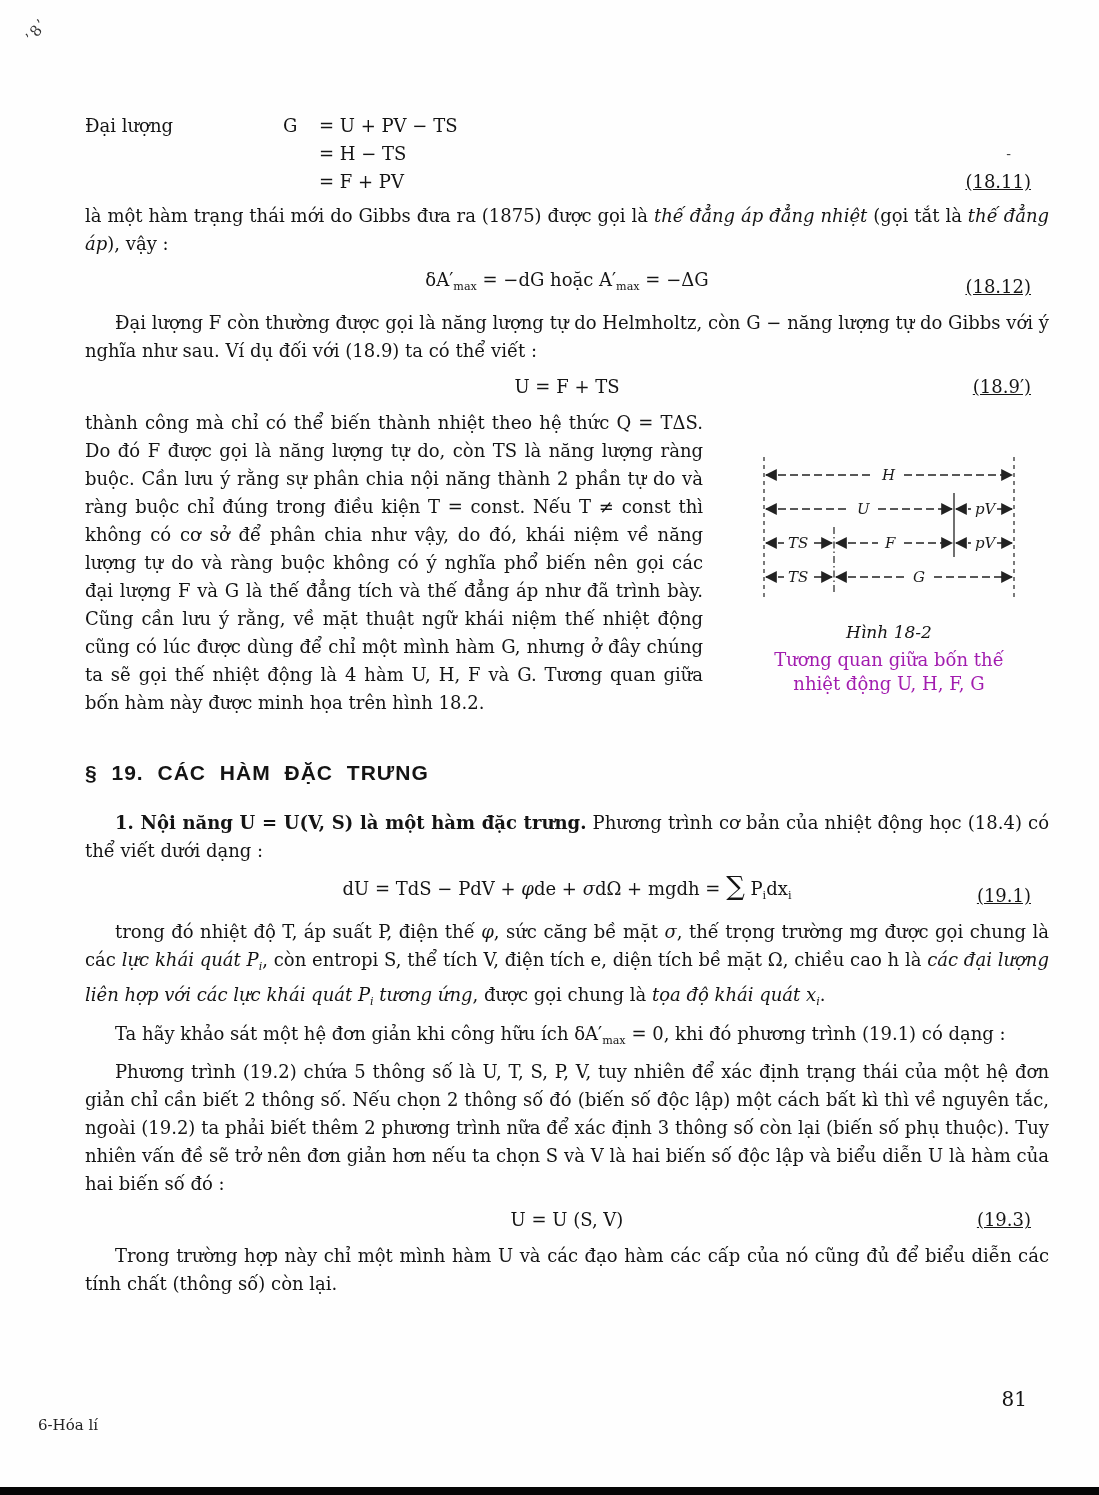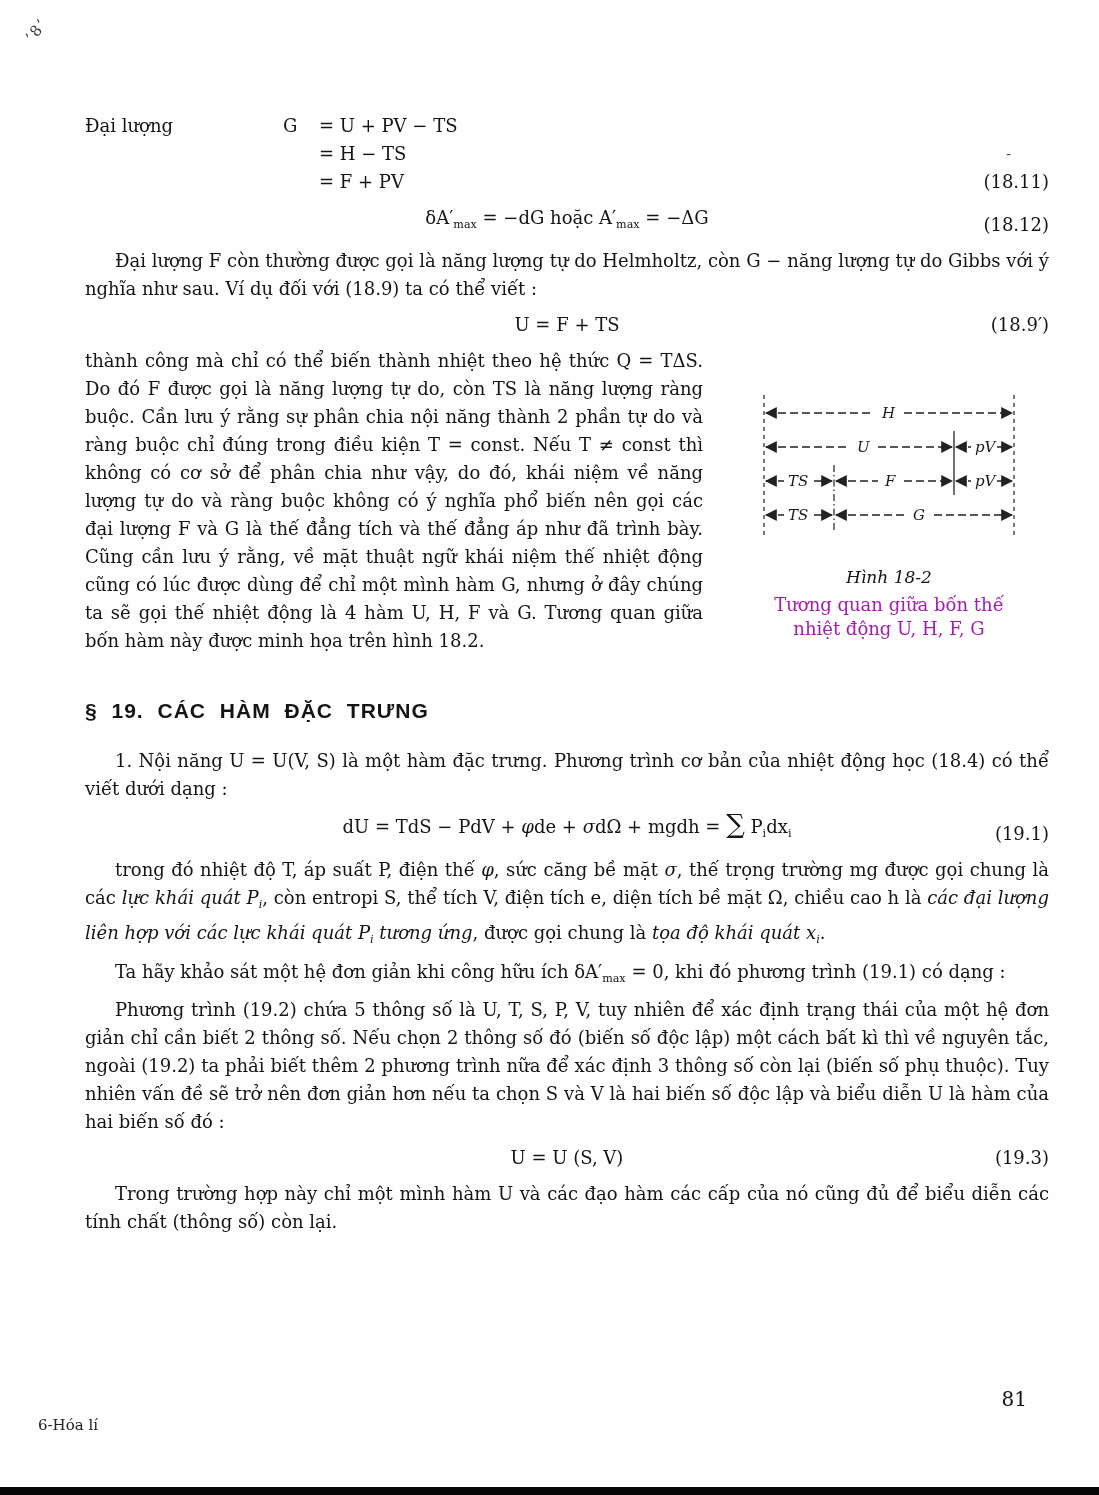--- a/index.html
+++ b/index.html
@@ -5,43 +5,43 @@
   html,body{margin:0;padding:0;background:#e8e8e8;}
   .sheet{
     position:relative; width:1099px; height:1495px; margin:0 auto;
     background:#fefefe; overflow:hidden; color:#141414;
     font-family:"DejaVu Serif", serif; font-size:18px; line-height:28px;
   }
   .content{position:absolute; left:85px; right:50px; top:110px;}
   .para{margin:4px 0; text-align:justify; text-indent:30px;}
   .noindent{text-indent:0;}
   .i{font-style:italic;}
-  .b{font-weight:normal;}
+  .b{font-weight:bold;}
   .sub{font-size:62%; vertical-align:-0.35em; letter-spacing:0;}
   .big{font-size:145%; line-height:1;}
   
   .eqblock{position:relative; margin:8px 0;}
   .eqcenter{text-align:center;}
-  .eqtag{position:absolute; right:0; bottom:0;}
+  .eqtag{position:absolute; right:18px; bottom:0;text-decoration:underline;}
   
   .eq1811{position:relative; min-height:84px; margin:2px 0 6px 0;}
   .eq1811 .lbl{position:absolute; left:0; top:0;}
   .eq1811 .grid{margin-left:198px; display:grid; grid-template-columns:36px auto;}
   
   .cols{display:flex; gap:26px; margin-top:2px;}
   .colL{width:618px; text-align:justify;}
   .figbox{flex:1; display:flex; flex-direction:column; align-items:center;}
   .figsvg{margin-top:42px;}
   .figsvg line{stroke:#222; stroke-width:1.6; fill:none;}
   .figsvg .hln{stroke-dasharray:8 4;}
   .figsvg .vdash{stroke-dasharray:4 4; stroke-width:1.2;}
   .figsvg .vsolid{stroke-width:1.3;}
   .figsvg .vdd{stroke-dasharray:7 3 1.5 3; stroke-width:1.2;}
   .figsvg text{font-family:"DejaVu Serif",serif; font-style:italic; font-size:15px; fill:#1a1a1a;}
-  .figcap{margin-top:26px; text-align:center; line-height:24px;}
+  .figcap{margin-top:19px; text-align:center; line-height:24px;}
   .figcap .cap-title{font-style:italic; font-size:17px; margin-bottom:4px;}
   .figcap .cap-line{font-size:18px; color:#a21caf;}
   
   .secheading{
     font-family:"Liberation Sans", sans-serif; font-weight:bold;
     font-size:21px; letter-spacing:1px; word-spacing:7px; margin:42px 0 22px 0;
   }
   
   .pagenum{position:absolute; right:72px; bottom:82px; font-size:20px;}
   .footnote{position:absolute; left:38px; bottom:56px; font-size:15px; color:#222;}
@@ -68,20 +68,21 @@
         <span>G</span>
         <span>=  U + PV − TS</span>
         <span></span>
         <span>=  H − TS</span>
         <span></span>
         <span>=  F + PV</span>
       </div>
       <span class="eqtag">(18.11)</span>
     </div>
 
+    <p class="para noindent"><span>là một hàm trạng thái mới do Gibbs đưa ra (1875) được gọi là </span><span class="i">thế đẳng áp đẳng nhiệt</span><span> (gọi tắt là </span><span class="i">thế đẳng áp</span><span>), vậy :</span></p>
 
     <div class="eqblock">
       <div class="eqcenter"><span>δA′</span><span class="sub">max</span><span>  =  −dG  hoặc  A′</span><span class="sub">max</span><span>  =  −ΔG</span></div>
       <span class="eqtag">(18.12)</span>
     </div>
 
     <p class="para">Đại lượng F còn thường được gọi là năng lượng tự do Helmholtz, còn G − năng lượng tự do Gibbs với ý nghĩa như sau. Ví dụ đối với (18.9) ta có thể viết :</p>
 
     <div class="eqblock">
       <div class="eqcenter">U  =  F + TS</div>

